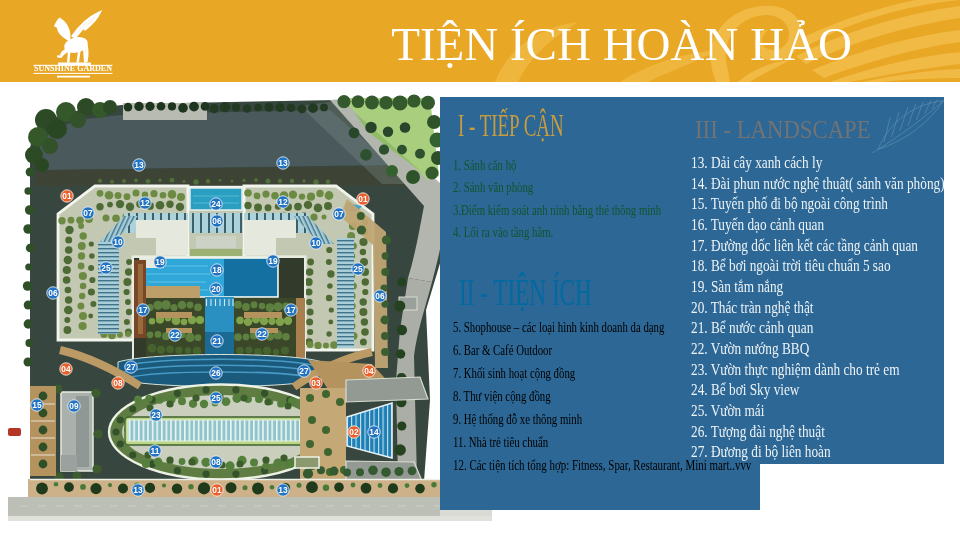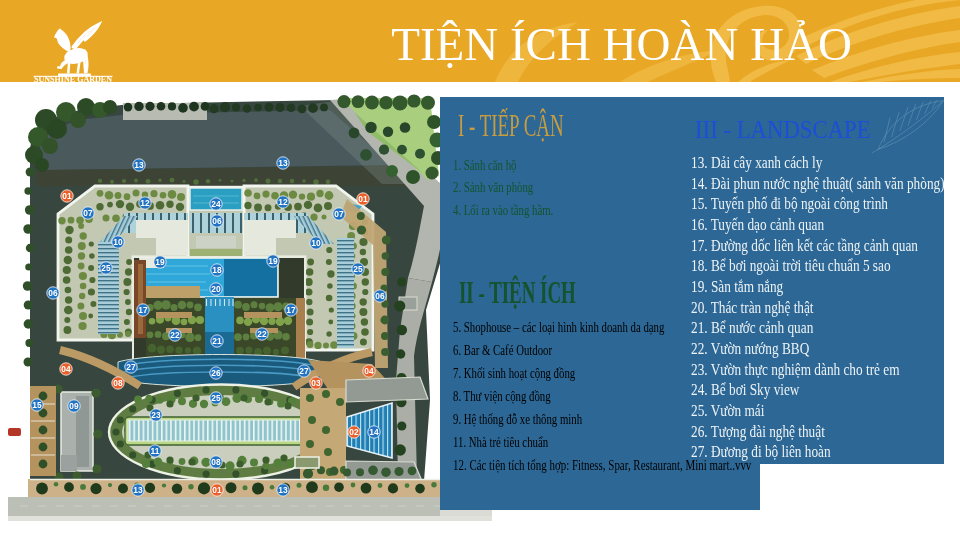--- a/index.html
+++ b/index.html
@@ -21,21 +21,21 @@
     <path d="M716,82 C700,44 722,10 762,6 C794,3 810,26 798,47 C790,61 770,66 759,55 C750,46 756,30 768,30 C760,36 760,46 768,49 C778,53 788,46 789,36 C790,22 776,12 758,16 C734,21 720,44 728,70 L730,82 Z"></path>
     <path d="M738,82 C752,70 770,62 790,60 C772,70 758,76 750,82 Z"></path>
     <path d="M796,56 C840,34 900,14 960,6 L960,18 C904,26 848,44 806,64 Z"></path>
     <path d="M812,70 C860,50 912,36 960,30 L960,42 C916,48 866,62 824,78 Z"></path>
     <path d="M830,82 C874,66 920,56 960,52 L960,64 C924,68 880,76 850,82 Z"></path>
     <path d="M862,82 C900,74 932,70 960,69 L960,78 C934,78 898,80 880,82 Z"></path>
     <path d="M790,44 C836,20 892,2 950,-6 L960,-6 L960,0 C900,6 844,24 800,50 Z"></path>
   </g>
 </svg>
 
-<div class="abs" style="left:30px;top:20px;width:100px;height:75px;">
+<div class="abs" style="left:30px;top:9px;width:100px;height:75px;">
   <svg width="100" height="75" viewBox="0 0 100 75">
     <g fill="none" stroke="#ffffff" stroke-linecap="round">
       <path d="M43,27 C50,17 58,9 69,4 C66,10 60,16 55,20" stroke-width="3"></path>
       <path d="M45,28 L63,9" stroke-width="1.7"></path>
       <path d="M45,29 L58,13" stroke-width="1.7"></path>
       <path d="M44,30 L53,18" stroke-width="1.7"></path>
       <path d="M43,31 L48,23" stroke-width="1.6"></path>
     </g>
     <g fill="#ffffff">
       <path d="M30,8 L32,12 L28,12.5 Z"></path>
@@ -82,38 +82,39 @@
   </g>
 </svg>
 
 <div class="abs" style="left:458px;top:110px;color:#c99c3f;font-size:31px;line-height:31px;">
   <span class="cx" style="transform:scaleX(0.61);">I - TIẾP CẬN</span>
 </div>
 
 <div class="abs" style="left:453px;top:155px;color:#14532d;font-size:14px;line-height:22.4px;">
   <div><span class="cx" style="transform:scaleX(0.77);">1. Sảnh căn hộ</span></div>
   <div><span class="cx" style="transform:scaleX(0.77);">2. Sảnh văn phòng</span></div>
+  <div><span class="cx" style="transform:scaleX(0.77);">3.Điểm kiểm soát anh ninh bằng thẻ thông minh</span></div>
   <div><span class="cx" style="transform:scaleX(0.77);">4. Lối ra vào tầng hầm.</span></div>
 </div>
 
-<div class="abs" style="left:459px;top:277px;color:#14532d;font-size:31px;line-height:31px;font-weight:bold;">
+<div class="abs" style="left:459px;top:277px;color:#0369a1;font-size:38px;line-height:31px;">
   <span class="cx" style="transform:scaleX(0.61);">II - TIỆN ÍCH</span>
 </div>
 
 <div class="abs" style="left:453px;top:315.5px;color:#000000;font-size:14px;line-height:23px;">
   <div><span class="cx" style="transform:scaleX(0.77);">5. Shophouse – các loại hình kinh doanh da dạng</span></div>
   <div><span class="cx" style="transform:scaleX(0.77);">6. Bar &amp; Café Outdoor</span></div>
   <div><span class="cx" style="transform:scaleX(0.77);">7. Khối sinh hoạt cộng đồng</span></div>
   <div><span class="cx" style="transform:scaleX(0.77);">8. Thư viện cộng đồng</span></div>
   <div><span class="cx" style="transform:scaleX(0.77);">9. Hệ thống đỗ xe thông minh</span></div>
   <div><span class="cx" style="transform:scaleX(0.77);">11. Nhà trẻ tiêu chuẩn</span></div>
   <div><span class="cx" style="transform:scaleX(0.78);">12. Các tiện tích tổng hợp: Fitness, Spar, Restaurant, Mini mart..vvv</span></div>
 </div>
 
-<div class="abs" style="left:695px;top:117px;color:#1d4ed8;font-size:26px;line-height:26px;">
+<div class="abs" style="left:695px;top:117px;color:#737373;font-size:26px;line-height:26px;">
   <span class="cx" style="transform:scaleX(0.875);">III - LANDSCAPE</span>
 </div>
 
 <div class="abs" style="left:691px;top:153px;color:#eef3f6;font-size:16px;line-height:20.65px;">
   <div><span class="cx" style="transform:scaleX(0.83);">13. Dải cây xanh cách ly</span></div>
   <div><span class="cx" style="transform:scaleX(0.83);">14. Đài phun nước nghệ thuật( sảnh văn phòng)</span></div>
   <div><span class="cx" style="transform:scaleX(0.83);">15. Tuyến phố đi bộ ngoài công trình</span></div>
   <div><span class="cx" style="transform:scaleX(0.83);">16. Tuyến dạo cảnh quan</span></div>
   <div><span class="cx" style="transform:scaleX(0.83);">17. Đường dốc liên kết các tầng cảnh quan</span></div>
   <div><span class="cx" style="transform:scaleX(0.83);">18. Bể bơi ngoài trời tiêu chuẩn 5 sao</span></div>

